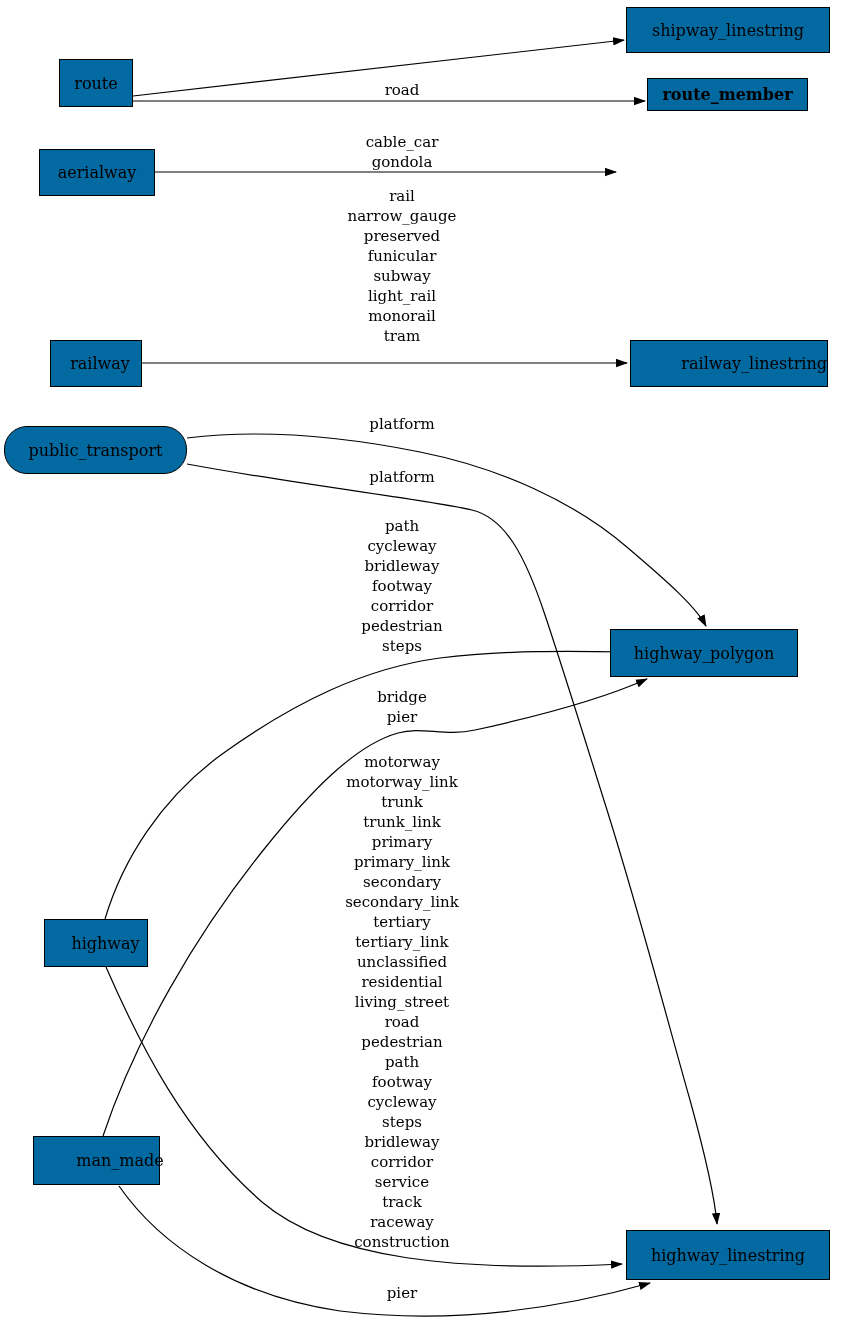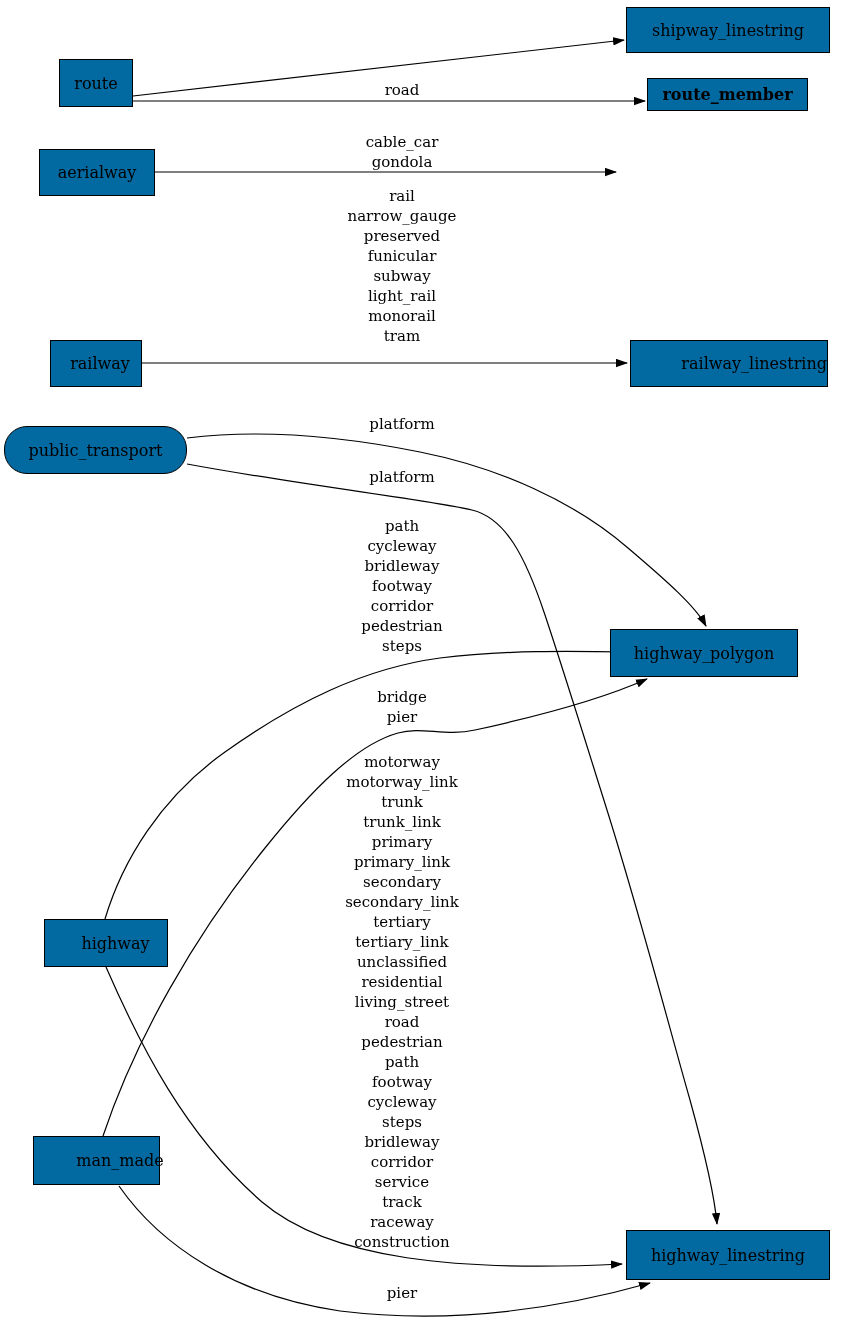--- a/index.html
+++ b/index.html
@@ -77,21 +77,21 @@
   </div>
   <div class="node" style="left:39px; top:149px; width:116px; height:47px;">
     <span>aerialway</span>
   </div>
   <div class="node" style="left:50px; top:340px; width:92px; height:47px;padding-left:8px;">
     <span>railway</span>
   </div>
   <div class="node" style="left:4px; top:426px; width:183px; height:48px;border-radius:23px;">
     <span>public_transport</span>
   </div>
-  <div class="node" style="left:44px; top:919px; width:124px; height:48px;padding-left:19px;">
+  <div class="node" style="left:44px; top:919px; width:104px; height:48px;padding-left:19px;">
     <span>highway</span>
   </div>
   <div class="node" style="left:33px; top:1136px; width:127px; height:49px;padding-left:47px;">
     <span>man_made</span>
   </div>
 
   <div class="node" style="left:626px; top:7px; width:204px; height:46px;">
     <span>shipway_linestring</span>
   </div>
   <div class="node" style="left:647px; top:78px; width:161px; height:33px;font-weight:bold;">

